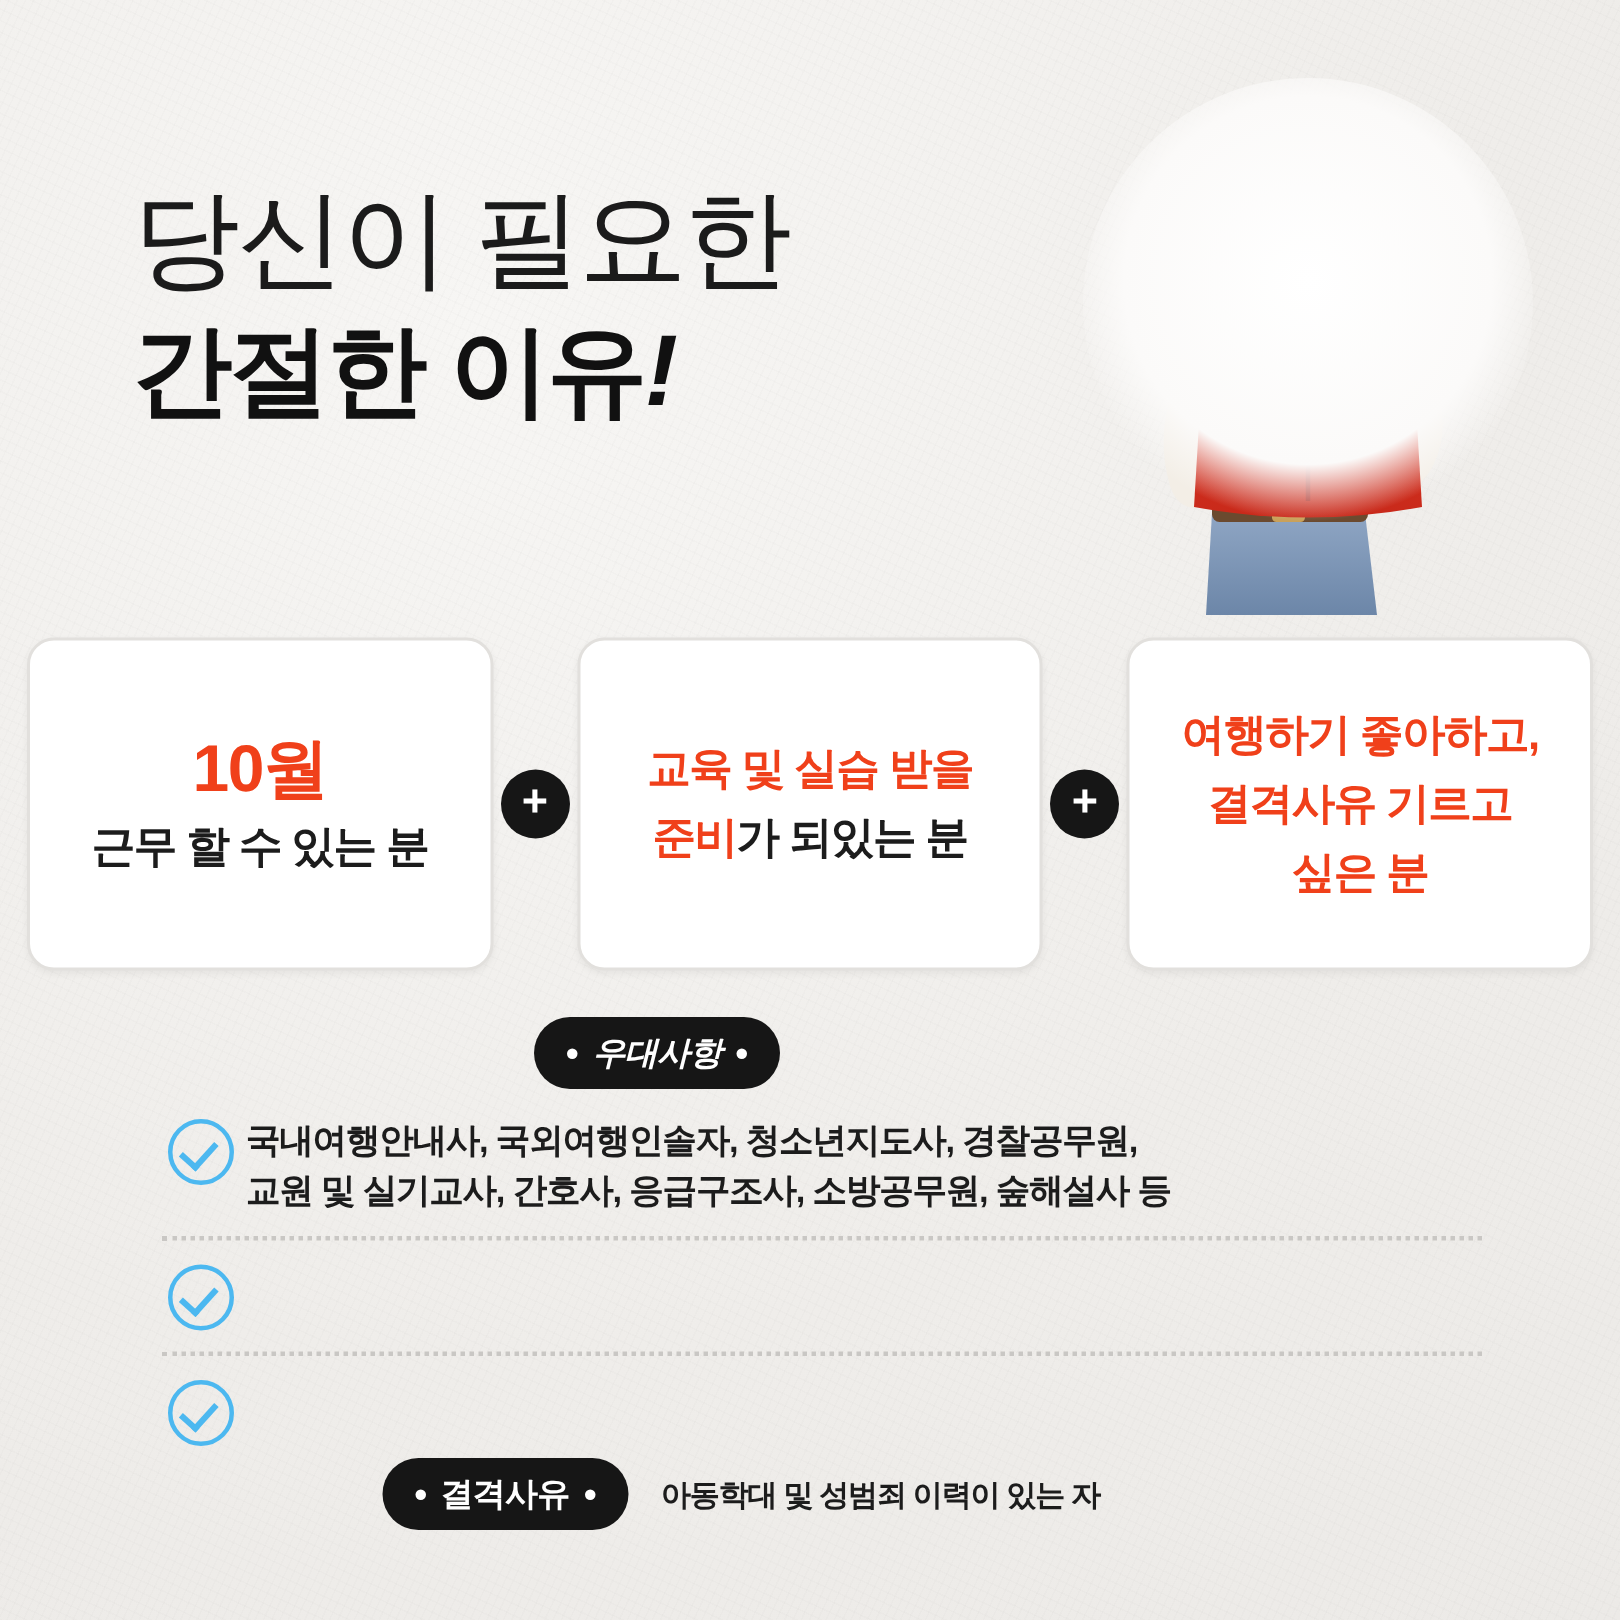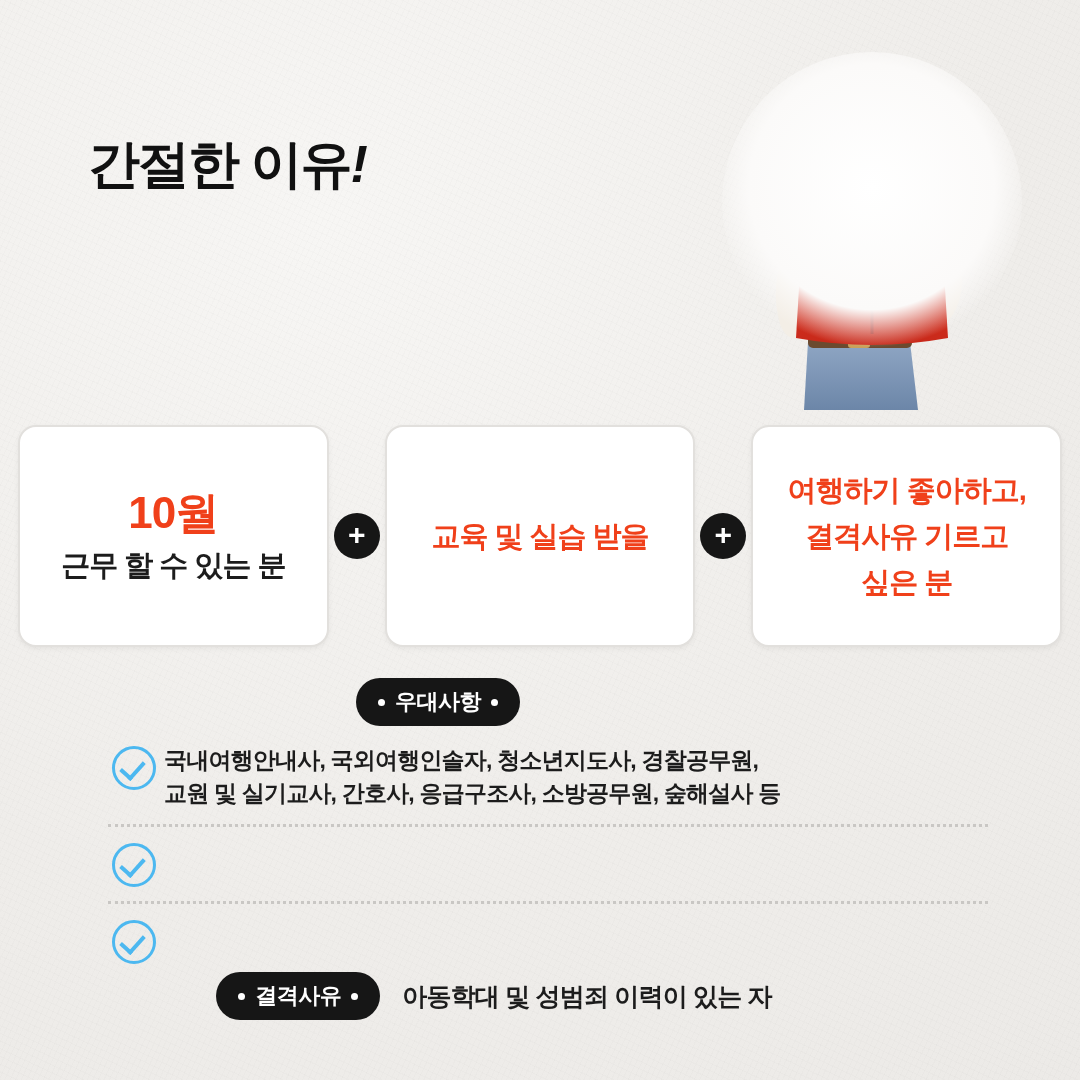--- a/index.html
+++ b/index.html
@@ -42,21 +42,21 @@
   }
   .headline-line1 {
     font-size: 72px;
     line-height: 84px;
     font-weight: 400;
     color: #1b1b1b;
     letter-spacing: -2px;
     white-space: nowrap;
   }
   .headline-line2 {
-    font-size: 52px;
+    font-size: 67px;
     line-height: 92px;
     font-weight: bold;
     color: #111111;
     letter-spacing: -2px;
     white-space: nowrap;
   }
   .headline-line2 .excl {
     font-style: italic;
     font-weight: bold;
   }
@@ -168,20 +168,21 @@
     display: inline-block;
     flex: 0 0 7px;
   }
   .pref-pill-wrap {
     position: absolute;
     top: 678px;
     left: 0;
     width: 876px;
     text-align: center;
     z-index: 5;
+    font-style: italic;
   }
 
   
   .pref-list {
     position: absolute;
     left: 108px;
     top: 730px;
     width: 880px;
     z-index: 5;
   }
@@ -231,32 +232,33 @@
     top: 972px;
     left: 0;
     width: 988px;
     display: flex;
     align-items: center;
     justify-content: center;
     gap: 22px;
     z-index: 5;
   }
   .disq-text {
-    font-size: 25px;
+    font-size: 20px;
     font-weight: bold;
     color: #1c1c1c;
     letter-spacing: -0.8px;
   }
 </style>
 </head>
 <body>
 
 <div class="poster">
 
   <div class="headline">
+    <div class="headline-line1">당신이 필요한</div>
     <div class="headline-line2">
       <span>간절한 이유</span><span class="excl">!</span>
     </div>
   </div>
 
   <div class="character">
     <div class="char-halo"></div>
     <svg width="320" height="368" viewBox="0 0 320 368">
       <defs>
         <linearGradient id="hairG" x1="0" y1="0" x2="0" y2="1">
@@ -335,20 +337,23 @@
       <div class="card-row big">10월</div>
       <div class="card-row">근무 할 수 있는 분</div>
     </div>
 
     <div class="plus">
       <div class="plus-circle">+</div>
     </div>
 
     <div class="card">
       <div class="card-row accent">교육 및 실습 받을</div>
+      <div class="card-row">
+        <span class="hl">준비</span><span class="dk">가 되있는 분</span>
+      </div>
     </div>
 
     <div class="plus">
       <div class="plus-circle">+</div>
     </div>
 
     <div class="card">
       <div class="card-row accent">여행하기 좋아하고,</div>
       <div class="card-row accent">결격사유 기르고</div>
       <div class="card-row accent">싶은 분</div>

